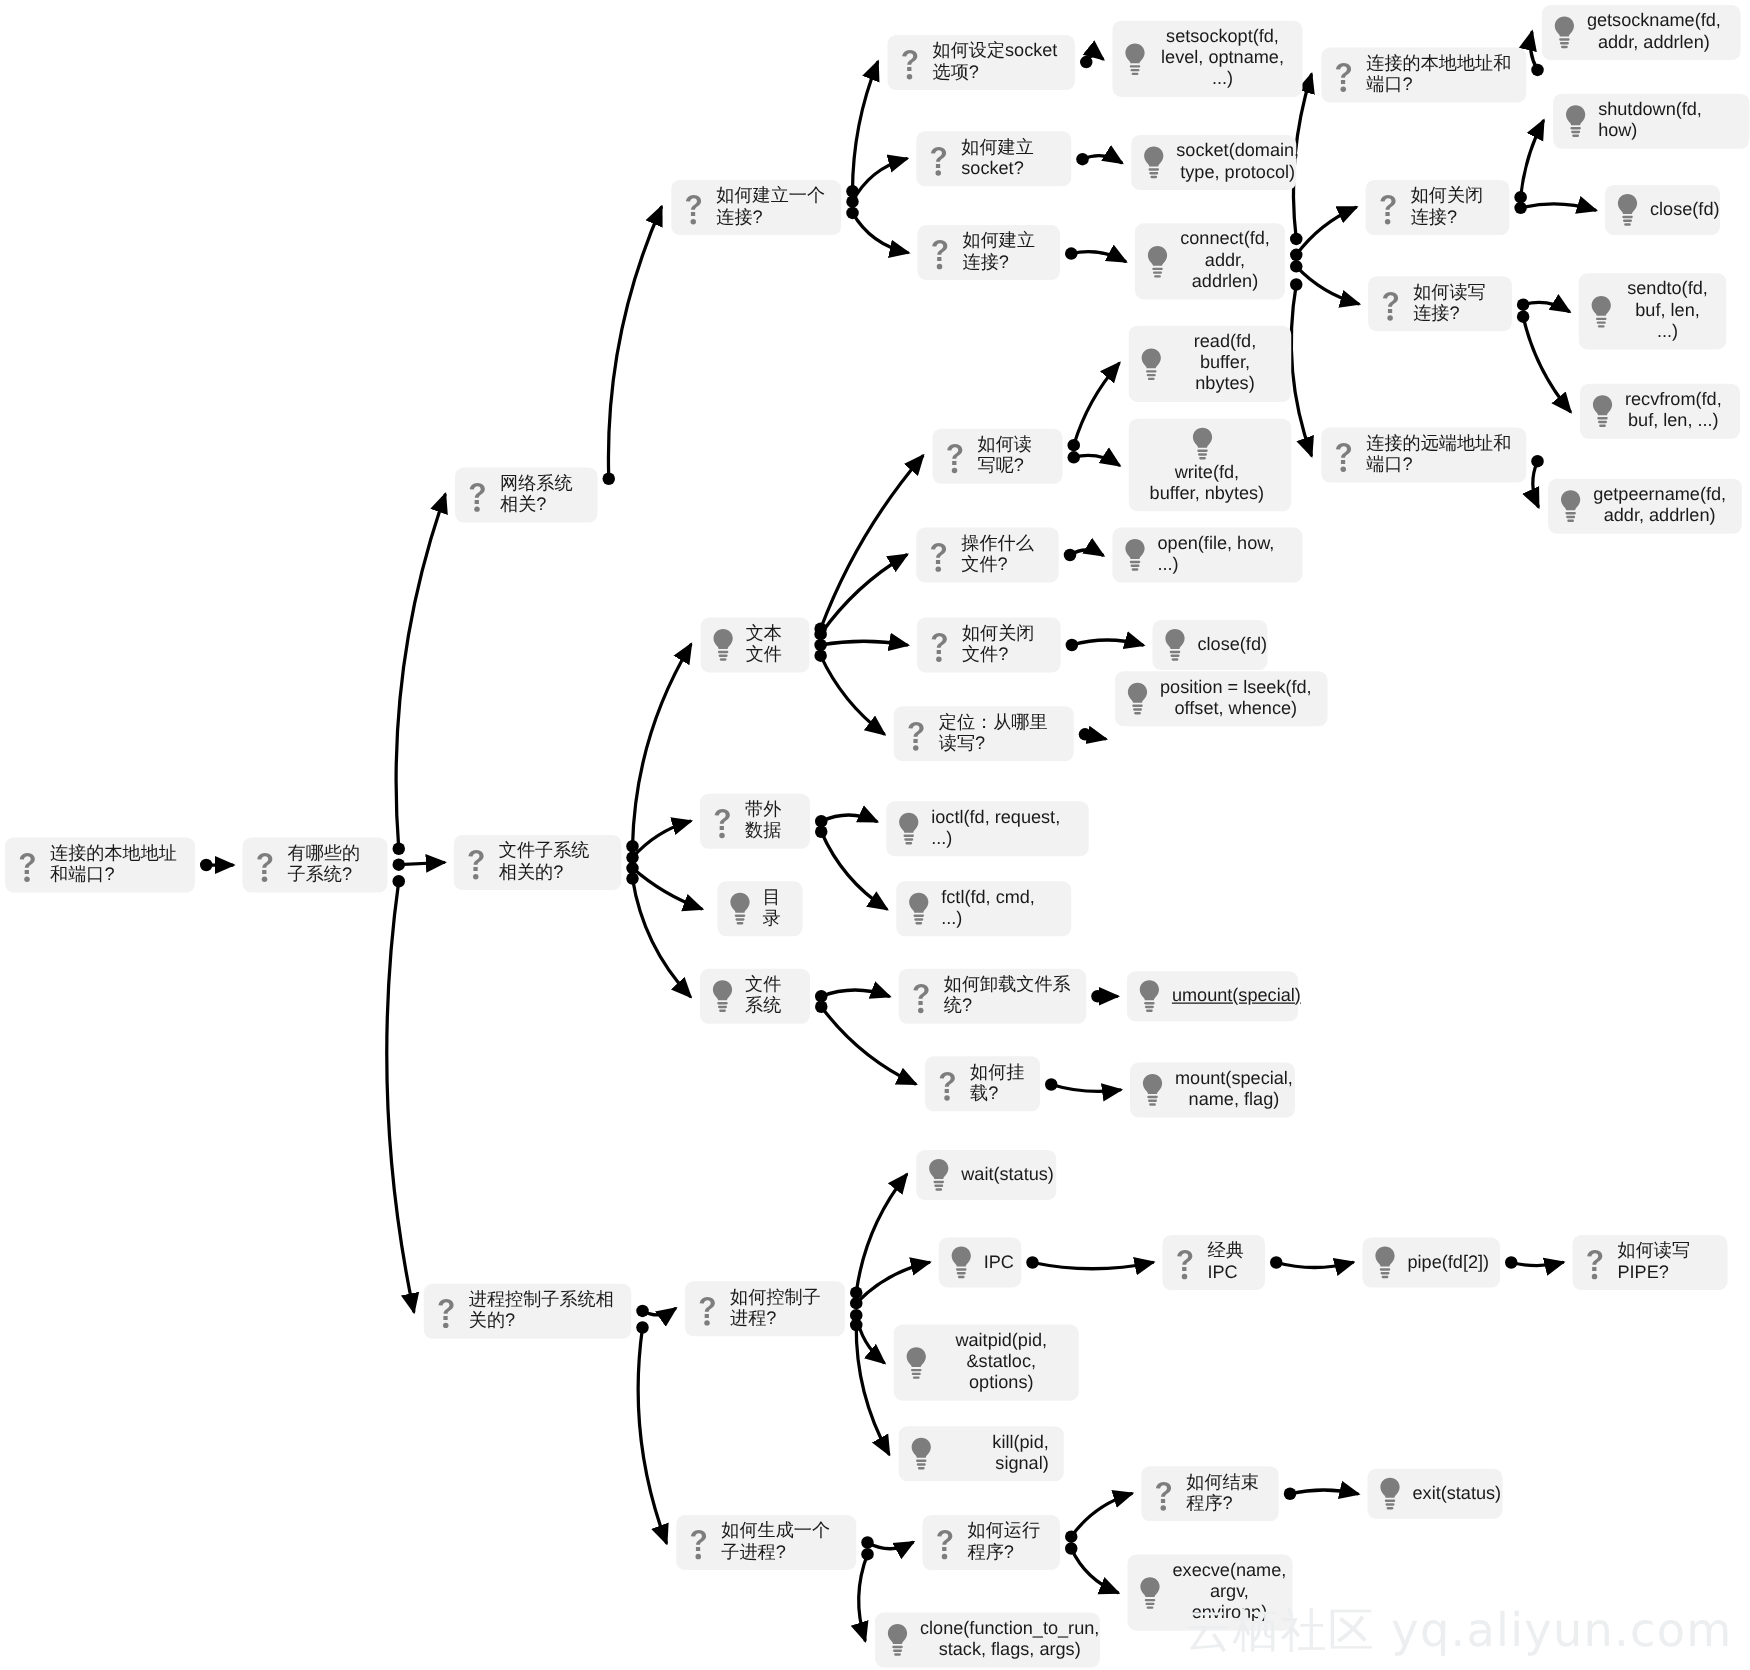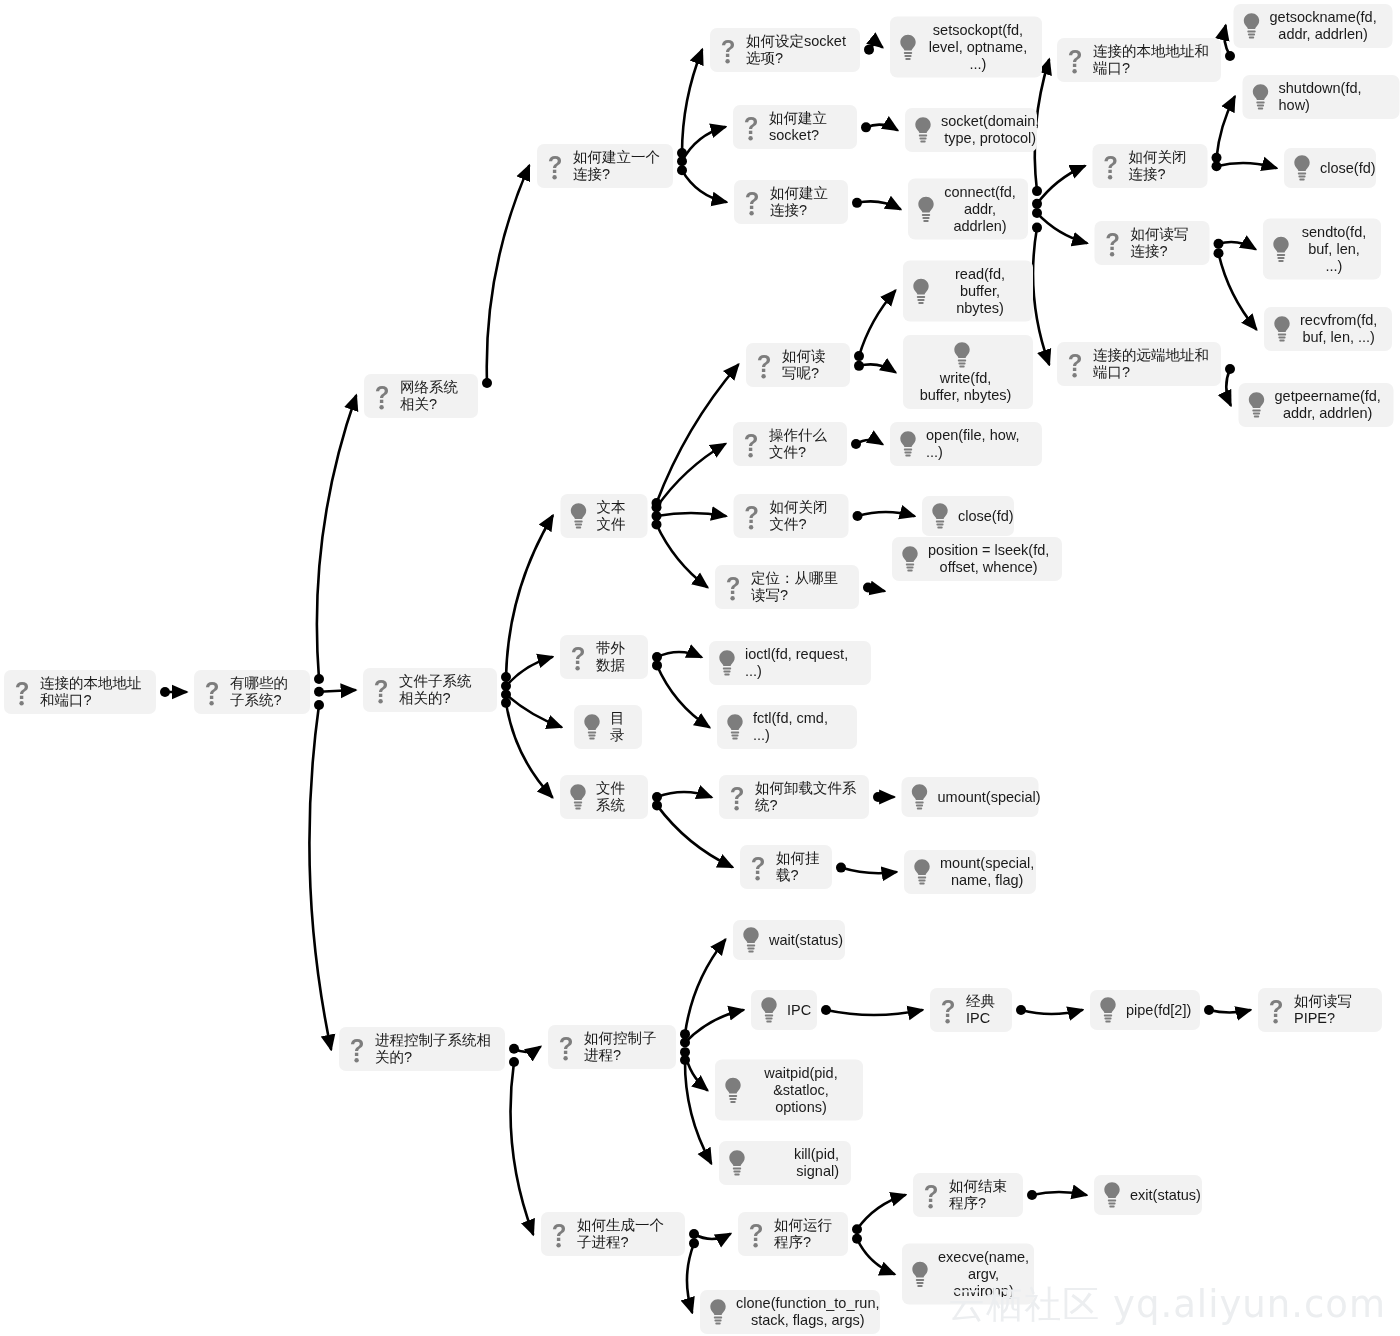--- a/index.html
+++ b/index.html
@@ -461,21 +461,21 @@
     <div class="node" style="left: 604px; top: 797px; width: 88px;"><svg class="ico" viewBox="0 0 22 30">
         <path fill="#7d7d7d" d="M11 2.2c-4.3 0-7.7 3.3-7.7 7.4 0 2.7 1.3 4.6 2.6 6 0.8 0.9 1.4 1.6 1.5 2.5h7.2c0.1-0.9 0.7-1.6 1.5-2.5 1.3-1.4 2.6-3.3 2.6-6 0-4.1-3.4-7.4-7.7-7.4z"></path>
         <rect x="6.8" y="19.6" width="8.4" height="1.9" rx="0.9" fill="#7d7d7d"></rect>
         <rect x="7.4" y="22.6" width="7.2" height="1.9" rx="0.9" fill="#7d7d7d"></rect>
         <rect x="8.3" y="25.6" width="5.4" height="1.9" rx="0.9" fill="#7d7d7d"></rect>
       </svg><span class="lbl">文件系统</span></div>
     <div class="node" style="left: 794px; top: 797px; width: 150px;"><svg class="ico" viewBox="0 0 22 30">
         <text x="11" y="22" text-anchor="middle" font-size="24" font-weight="bold" font-family="Liberation Sans, DejaVu Sans, sans-serif" fill="#7d7d7d">?</text>
         <circle cx="10.6" cy="26.3" r="2.2" fill="#7d7d7d"></circle>
       </svg><span class="lbl">如何卸载文件系统?</span></div>
-    <div class="node" style="left: 970px; top: 797px; width: 137px;"><svg class="ico" viewBox="0 0 22 30">
+    <div class="node" style="left: 970px; top: 797px; width: 137px; text-decoration: underline;"><svg class="ico" viewBox="0 0 22 30">
         <path fill="#7d7d7d" d="M11 2.2c-4.3 0-7.7 3.3-7.7 7.4 0 2.7 1.3 4.6 2.6 6 0.8 0.9 1.4 1.6 1.5 2.5h7.2c0.1-0.9 0.7-1.6 1.5-2.5 1.3-1.4 2.6-3.3 2.6-6 0-4.1-3.4-7.4-7.7-7.4z"></path>
         <rect x="6.8" y="19.6" width="8.4" height="1.9" rx="0.9" fill="#7d7d7d"></rect>
         <rect x="7.4" y="22.6" width="7.2" height="1.9" rx="0.9" fill="#7d7d7d"></rect>
         <rect x="8.3" y="25.6" width="5.4" height="1.9" rx="0.9" fill="#7d7d7d"></rect>
       </svg><span class="lbl">umount(special)</span></div>
     <div class="node" style="left: 786px; top: 867px; width: 92px;"><svg class="ico" viewBox="0 0 22 30">
         <text x="11" y="22" text-anchor="middle" font-size="24" font-weight="bold" font-family="Liberation Sans, DejaVu Sans, sans-serif" fill="#7d7d7d">?</text>
         <circle cx="10.6" cy="26.3" r="2.2" fill="#7d7d7d"></circle>
       </svg><span class="lbl">如何挂载?</span></div>
     <div class="node center-text" style="left: 970px; top: 872px; width: 132px;"><svg class="ico" viewBox="0 0 22 30">

